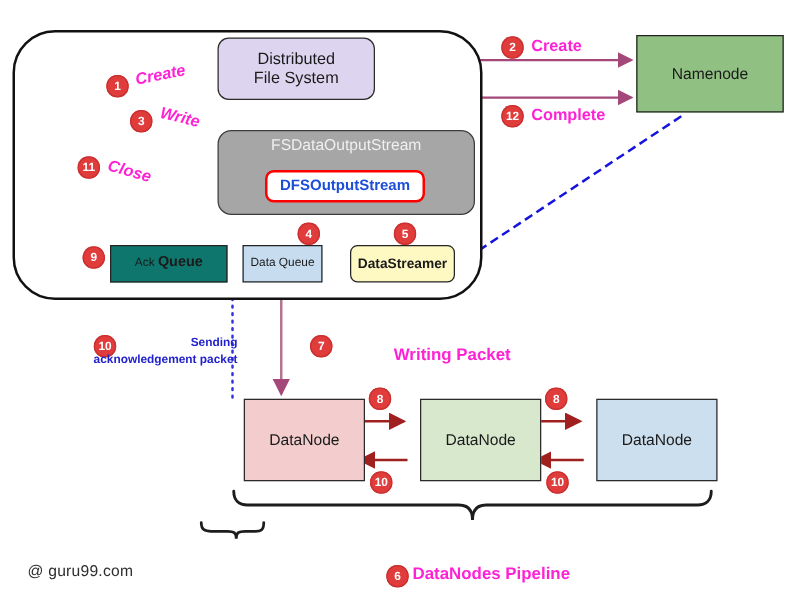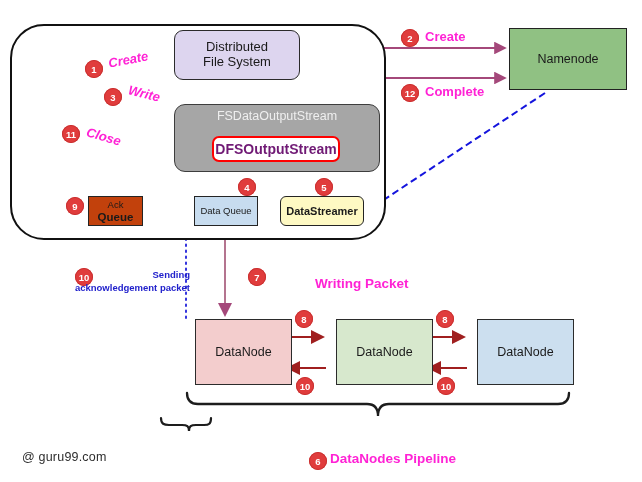--- a/index.html
+++ b/index.html
@@ -78,38 +78,38 @@
     color: #efefef;
     font-size: 12.5px;
   }
   .dfsos-box {
     left: 212px; top: 136px;
     width: 128px; height: 26px;
     background: #ffffff;
     border: 2px solid #ff0000;
     border-radius: 7px;
     font-weight: bold;
-    font-size: 14px;
-    color: #701a75;
+    font-size: 12px;
+    color: #1d4ed8;
   }
 
   
   .namenode-box {
     left: 509px; top: 28px;
     width: 118px; height: 62px;
     background: #90c183;
     border: 1.8px solid #222222;
     font-size: 12.5px;
   }
 
   
   .ack-queue {
     left: 88px; top: 196px;
-    width: 55px; height: 30px;
-    background: #c2410c;
+    width: 94px; height: 30px;
+    background: #0f766e;
     border: 1.6px solid #242424;
     font-size: 10.5px;
   }
   .ack-queue .kw { font-weight: bold; font-size: 11.5px; }
   .ack-queue .lt { font-weight: normal; font-size: 9.5px; }
 
   .data-queue {
     left: 194px; top: 196px;
     width: 64px; height: 30px;
     background: #c7dcef;

